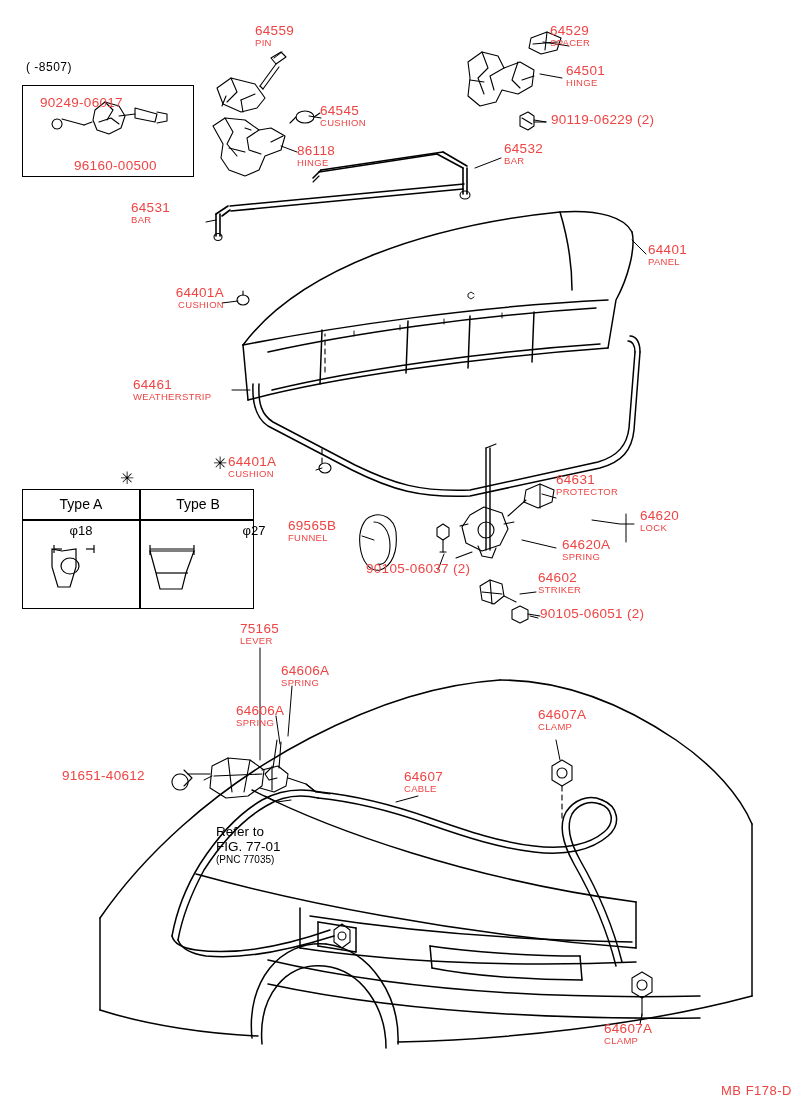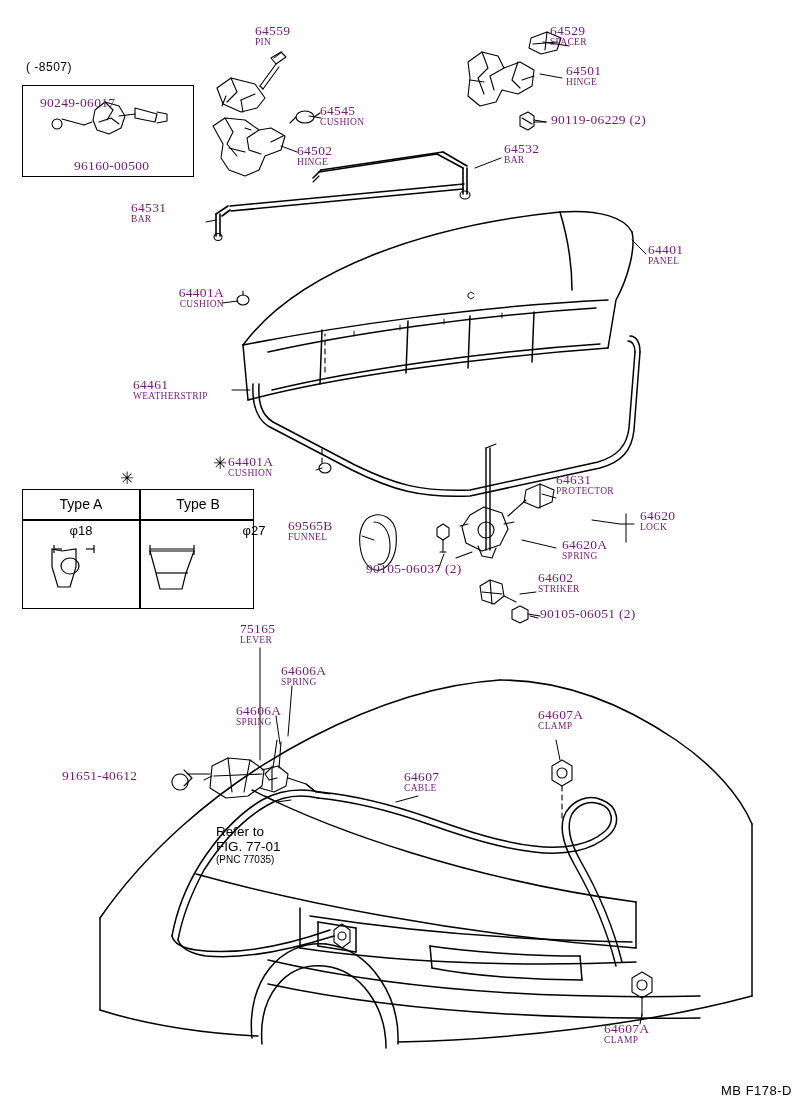--- a/index.html
+++ b/index.html
@@ -17,22 +17,22 @@
   }
   svg.layer {
     position: absolute;
     left: 0;
     top: 0;
     width: 800px;
     height: 1106px;
   }
   .lbl {
     position: absolute;
-    font-family: Liberation Serif, serif;
-    color: #701a75;
+    font-family: Liberation Sans, sans-serif;
+    color: #ef4444;
     white-space: nowrap;
     line-height: 1.03;
   }
   .lbl .pn {
     display: block;
     font-size: 13.5px;
     letter-spacing: 0.3px;
     font-weight: 400;
   }
   .lbl .nm {
@@ -40,21 +40,21 @@
     font-size: 9.5px;
     letter-spacing: 0.3px;
   }
   .c-r { text-align: right; }
   .footer {
     position: absolute;
     right: 8px;
     bottom: 8px;
     font-size: 13px;
     letter-spacing: 0.5px;
-    color: #000000;
+    color: #ef4444;
     font-family: "Liberation Sans", sans-serif;
   }
   .typebox {
     position: absolute;
     left: 22px;
     top: 489px;
     width: 232px;
     height: 120px;
     border: 1.6px solid #000;
     box-sizing: border-box;
@@ -450,21 +450,21 @@
   <div class="lbl" style="left:320px; top:104px;">
     <span class="pn">64545</span>
     <span class="nm">CUSHION</span>
   </div>
 
   <div class="lbl" style="left:551px; top:113px;">
     <span class="pn">90119-06229 (2)</span>
   </div>
 
   <div class="lbl" style="left:297px; top:144px;">
-    <span class="pn">64502</span>
+    <span class="pn">86118</span>
     <span class="nm">HINGE</span>
   </div>
 
   <div class="lbl" style="left:504px; top:142px;">
     <span class="pn">64532</span>
     <span class="nm">BAR</span>
   </div>
 
   <div class="lbl" style="left:131px; top:201px;">
     <span class="pn">64531</span>

